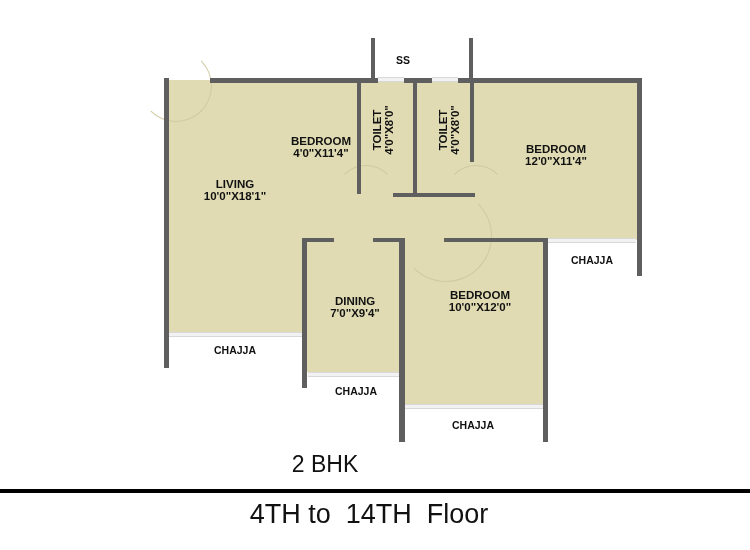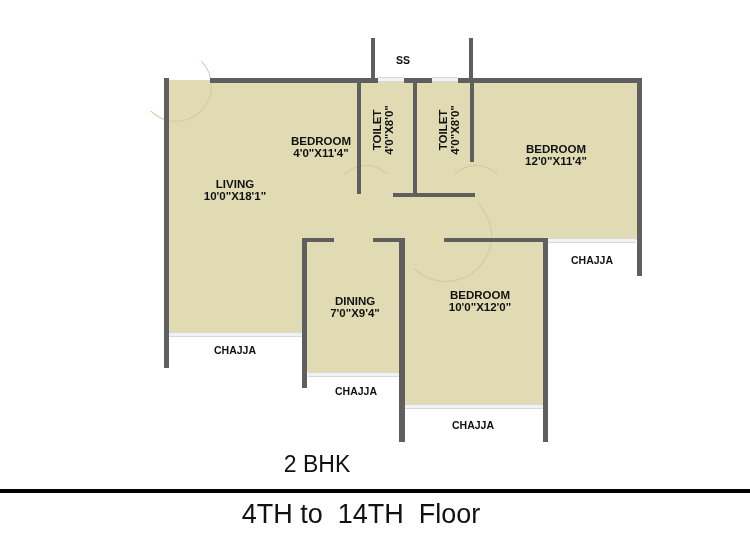--- a/index.html
+++ b/index.html
@@ -5,21 +5,21 @@
   html, body { margin:0; padding:0; background:#ffffff; }
   body { width:750px; height:550px; position:relative; overflow:hidden; font-family:"Liberation Sans", sans-serif; }
   .fill { position:absolute; background:#e0dbb3; }
   .wall { position:absolute; background:#5f5f5f; }
   .win { position:absolute; background:#f2f2f2; border-top:1px solid #d8d8d8; border-bottom:1px solid #d8d8d8; }
   .lbl { position:absolute; font-weight:bold; color:#111; text-align:center; line-height:12px; font-size:11.5px; white-space:nowrap; }
   .lbl span { display:block; }
   .rot { transform:rotate(-90deg); transform-origin:center center; }
   .chajja { position:absolute; font-weight:bold; font-size:10.5px; color:#111; text-align:center; }
   .arc { position:absolute; border:1px solid #cfcaa2; border-radius:50%; }
-  .title { position:absolute; left:0; width:634px; text-align:center; color:#111; font-family:"Liberation Sans", sans-serif; }
+  .title { position:absolute; left:8px; width:634px; text-align:center; color:#111; font-family:"Liberation Sans", sans-serif; }
   .rule { position:absolute; left:0; width:750px; height:4px; background:#000; top:489px; }
 </style>
 </head>
 <body>
 
 <div class="fill" style="left:168px;top:80px;width:470px;height:160px;"></div>
 <div class="fill" style="left:168px;top:238px;width:136px;height:94px;"></div>
 <div class="fill" style="left:306px;top:238px;width:96px;height:134px;"></div>
 <div class="fill" style="left:404px;top:238px;width:142px;height:166px;"></div>
 <div class="fill" style="left:472px;top:80px;width:166px;height:160px;"></div>

